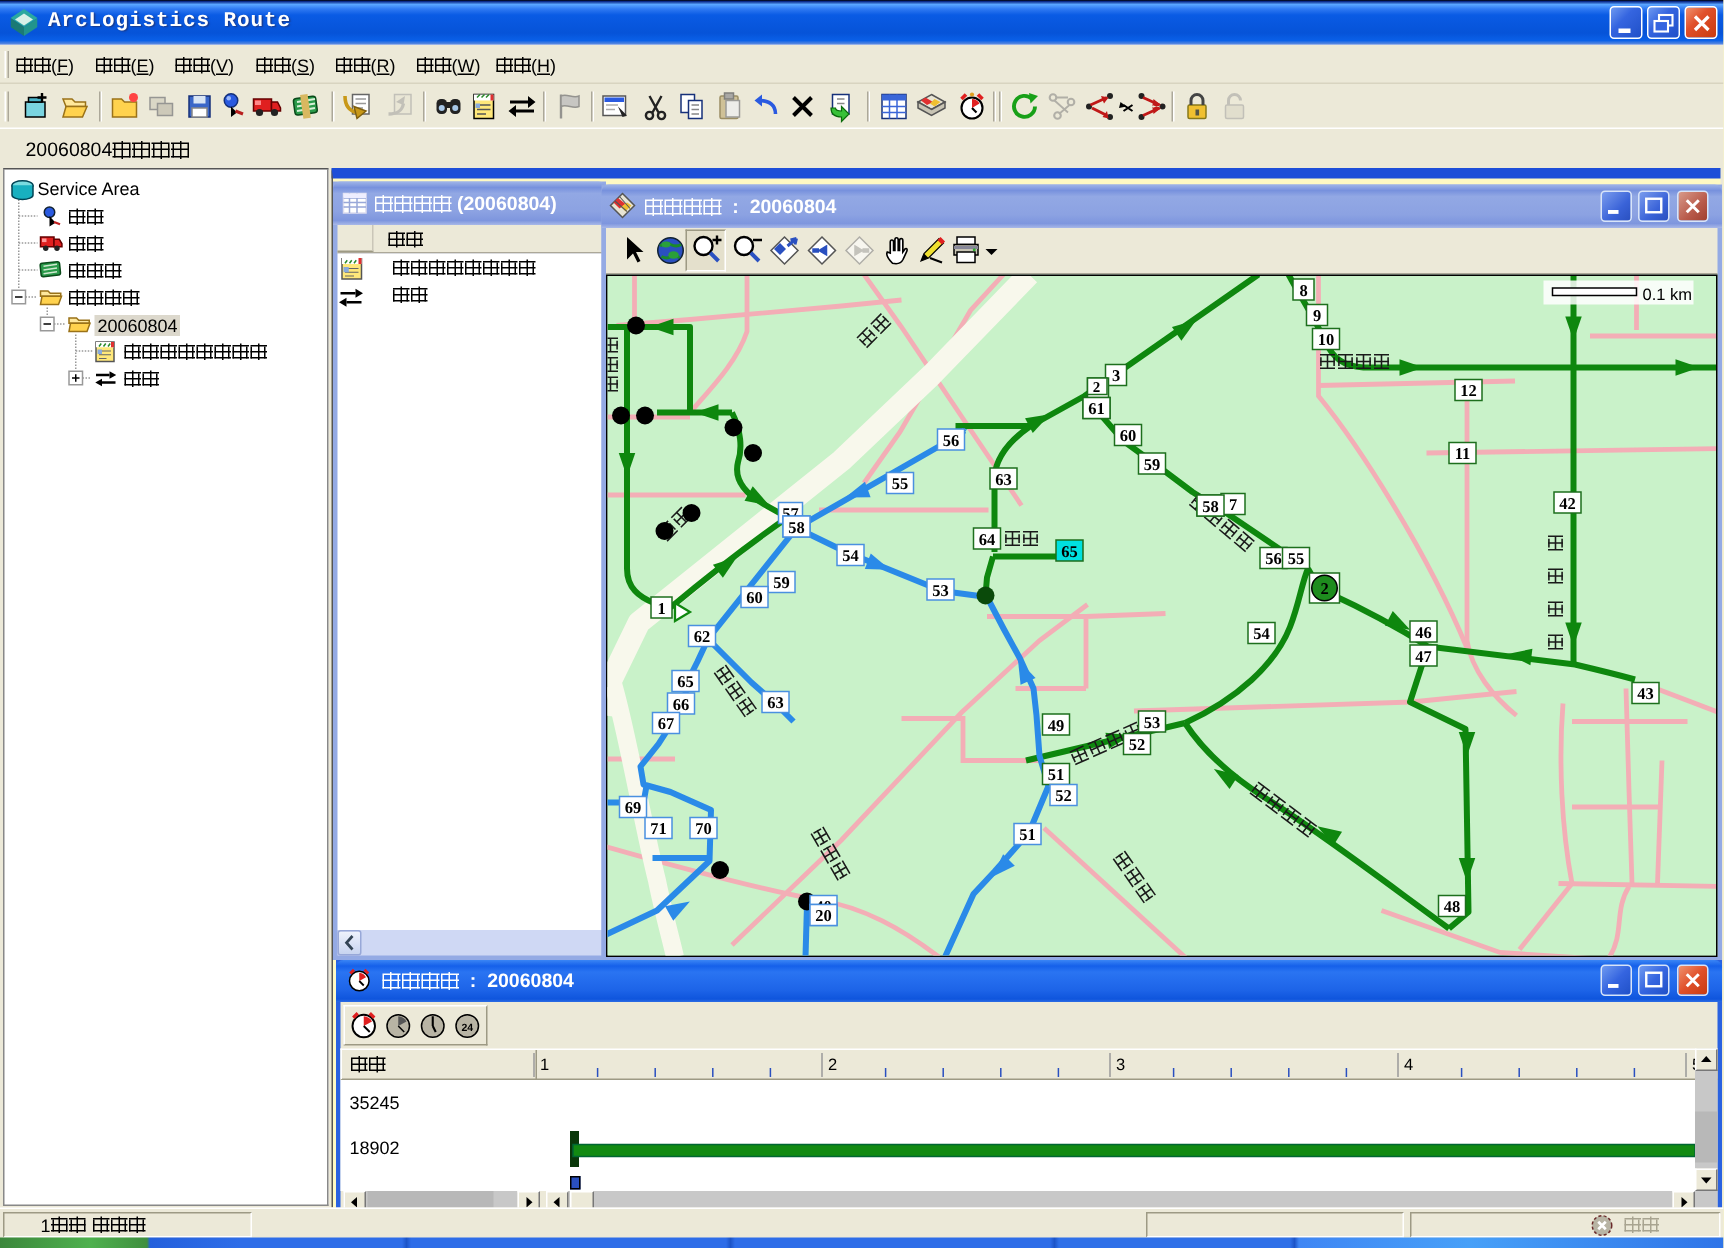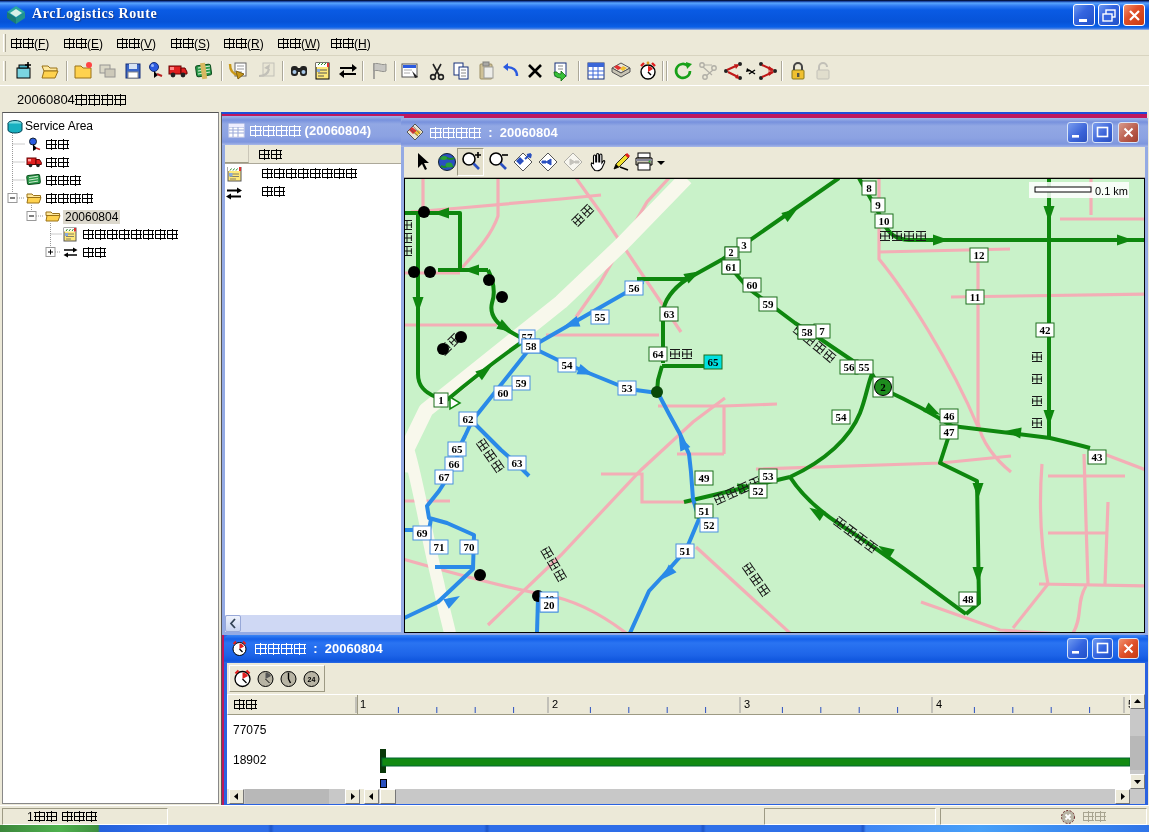--- a/index.html
+++ b/index.html
@@ -14,35 +14,35 @@
 linear-gradient(currentColor,currentColor) 9.4px 2px/1.1px 8px;
 background-repeat:no-repeat;background-color:transparent}
 .c2{display:inline-block;vertical-align:-2px;margin:0 .5px;width:12px;height:12px;background:linear-gradient(currentColor,currentColor) 0 .5px/12px 1.3px,
 linear-gradient(currentColor,currentColor) 0 5.2px/12px 1.3px,
 linear-gradient(currentColor,currentColor) 0 10px/12px 1.3px,
 linear-gradient(currentColor,currentColor) 5.4px 0/1.3px 12px,
 linear-gradient(currentColor,currentColor) .5px 2px/1.3px 9px,
 linear-gradient(currentColor,currentColor) 10.2px 2px/1.3px 9px;background-repeat:no-repeat}
 
 #title{left:0;top:0;width:1149px;height:30px;background:linear-gradient(180deg,#000 0,#0c2b8a 1px,#59a5ff 3px,#2f79f2 6px,#0a5be4 10px,#0653d8 22px,#0a60e8 27px,#4f83e0 29px,#b9c7ec 30px)}
-#title .txt{position:absolute;left:32px;top:6px;color:#fff;font-family:Liberation Serif, serif;font-weight:bold;font-size:14px;letter-spacing:.6px;text-shadow:1px 1px 1px #1a3a8a}
+#title .txt{position:absolute;left:32px;top:6px;color:#fff;font-family:Liberation Mono, monospace;font-weight:bold;font-size:14px;letter-spacing:.6px;text-shadow:1px 1px 1px #1a3a8a}
 .wbtn{position:absolute;top:4px;width:22px;height:22px;border-radius:3px;border:1px solid #fff}
 .wbtn svg{position:absolute;left:0;top:0}
 
 #menu{left:0;top:30px;width:1149px;height:26px;background:#ece9d8;border-bottom:1px solid #d8d4c0;color:#000}
 #menu span.it{position:absolute;top:7px}
 
 #tbar{left:0;top:57px;width:1149px;height:29px;background:#ece9d8;border-bottom:1px solid #fff}
 .ti{position:absolute;top:3px;width:22px;height:22px}
 .tsep{position:absolute;top:4px;width:2px;height:20px;border-left:1px solid #aca899;border-right:1px solid #fff}
 #plabel{left:0;top:86px;width:1149px;height:26px;background:#ece9d8;color:#000;font-size:13px}
 
 #tree{left:2px;top:112px;width:217px;height:692px;background:#fff;border:1px solid #888;border-top:1px solid #555;font-size:12px;color:#000}
 
-#mdi{left:221px;top:112px;width:926px;height:693px;background:#be185d;border-top:2px solid #1d4ed8;border-left:1px solid #555}
+#mdi{left:221px;top:112px;width:926px;height:693px;background:#fef9c3;border-top:7px solid #1d4ed8;border-left:1px solid #555}
 .cwin{position:absolute}
 .ctitle{position:absolute;left:0;top:0;right:0;height:29px;color:#fff;font-weight:bold;font-size:13px}
 .inact{background:linear-gradient(180deg,#a0b5e8 0,#7791dd 4px,#92a8e4 8px,#8ca2e2 20px,#7e96de 26px,#a8b8e8 29px);border-radius:5px 5px 0 0}
 .act{background:linear-gradient(180deg,#3a85f5 0,#1560ea 4px,#2a74f2 8px,#1d64e8 20px,#0f55dd 26px,#3a77e8 29px);border-radius:5px 5px 0 0}
 .cbtn{position:absolute;top:4px;width:21px;height:21px;border-radius:3px;border:1px solid #d8e4f8}
 
 #status{left:0;top:805px;width:1149px;height:20px;background:#ece9d8;border-top:1px solid #fff;font-size:12px;color:#000}
 .ssec{position:absolute;top:2px;height:17px;border:1px solid;border-color:#9d9a84 #fff #fff #9d9a84}
 #taskbar{left:0;top:825px;width:1149px;height:7px;background:linear-gradient(90deg,#3c873c 0,#4eb14e 60px,#3f8f3f 98px,#2460dc 100px,#2e6de8 160px,#2e6de8 268px,#1c54c8 271px,#2e6de8 274px,#2e6de8 484px,#1c54c8 487px,#2e6de8 490px,#2e6de8 700px,#1c54c8 703px,#2f70e8 706px,#2f70e8 860px,#1c54c8 863px,#3f86f4 866px,#47a0f8 980px,#2f74e8 1149px)}
 </style></head><body>
@@ -821,21 +821,21 @@
             </g>
         <text x="6" y="13" font-size="11" fill="#000">1</text>
             <text x="198" y="13" font-size="11" fill="#000">2</text>
             <text x="390" y="13" font-size="11" fill="#000">3</text>
             <text x="582" y="13" font-size="11" fill="#000">4</text>
             <text x="774" y="13" font-size="11" fill="#000">5</text>
       </svg>
     </div>
 
     <div style="position:absolute;left:0px;top:52px;width:903px;height:74px;background:#fff;color:#000">
-      <span style="position:absolute;left:6px;top:8px">77075</span>
+      <span style="position:absolute;left:6px;top:8px">35245</span>
       <span style="position:absolute;left:6px;top:38px">18902</span>
       <svg style="position:absolute;left:0;top:0" width="903" height="74">
         <rect x="153" y="34" width="6" height="24" fill="#0a380a"></rect>
         <rect x="155" y="43" width="748" height="8" fill="#128a12" stroke="#063" stroke-width="1"></rect>
       </svg>
     </div>
     <div style="position:absolute;left:153px;top:116px;width:7px;height:9px;background:#2a50c0;border:1px solid #000"></div>
 
     <div style="position:absolute;left:0px;top:126px;width:918px;height:15px">
       <div style="position:absolute;left:2px;top:0;width:131px;height:15px;background:#c8c8c8">

